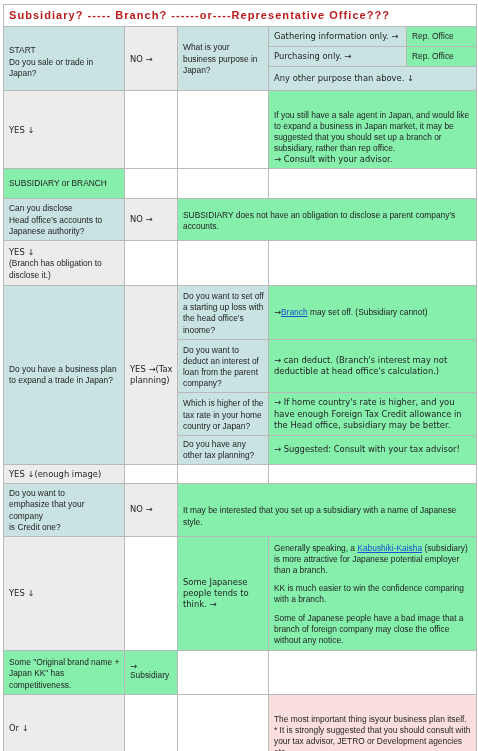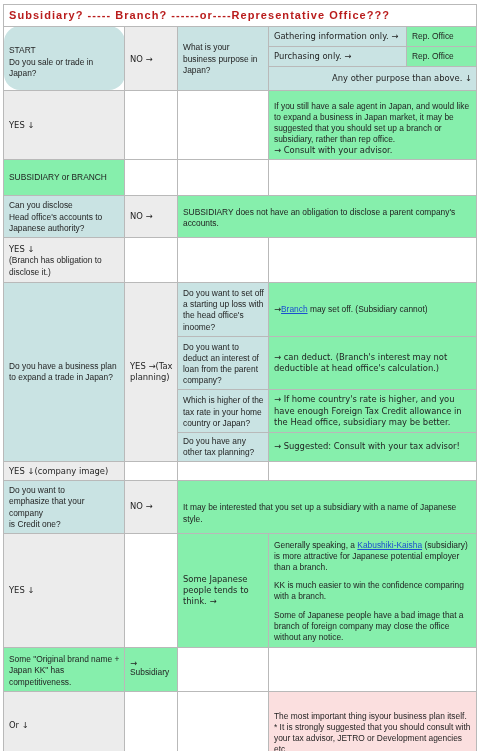--- a/index.html
+++ b/index.html
@@ -68,21 +68,21 @@
     </colgroup>
     <tbody>
 
       <tr>
         <td colspan="5" class="c-title">
           <span class="title-text">Subsidiary? ----- Branch? ------or----Representative Office???</span>
         </td>
       </tr>
 
       <tr>
-        <td rowspan="3" class="bg-blue top" style="padding-top:11px;border-radius:16px;">
+        <td rowspan="3" class="bg-blue top" style="padding-top:11px;">
           <div>START</div>
           <div>Do you sale or trade in Japan?</div>
         </td>
         <td rowspan="3" class="bg-grey top" style="padding-top:5px;">
           <span class="arr">NO →</span>
         </td>
         <td rowspan="3" class="bg-blue top" style="padding-top:5px;">
           <span>What is your business purpose in Japan?</span>
         </td>
         <td class="bg-blue mid" style="height:20px;">
@@ -96,39 +96,39 @@
       <tr>
         <td class="bg-blue mid" style="height:20px;">
           <span class="arr">Purchasing only. →</span>
         </td>
         <td class="bg-cream mid">
           <span>Rep. Office</span>
         </td>
       </tr>
 
       <tr>
-        <td colspan="2" class="bg-blue mid" style="height:24px;text-align:right;">
+        <td colspan="2" class="bg-blue mid" style="height:24px;">
           <span class="arr">Any other purpose than above. ↓</span>
         </td>
       </tr>
 
       <tr>
         <td class="bg-grey top" style="height:62px;padding-top:5px;">
           <span class="arr">YES ↓</span>
         </td>
         <td class="bg-white"></td>
         <td class="bg-white"></td>
-        <td colspan="2" class="bg-cream top" style="padding-top:10px;">
+        <td colspan="2" class="bg-cream top" style="padding-top:19px;">
           <div>If you still have a sale agent in Japan, and would like to expand a business in Japan market, it may be suggested that you should set up a branch or subsidiary, rather than rep office.</div>
           <div class="arr">→ Consult with your advisor.</div>
         </td>
       </tr>
 
       <tr>
-        <td class="bg-cream mid" style="height:36px;margin-top:40px;">
+        <td class="bg-cream mid" style="height:30px;margin-top:40px;">
           <span>SUBSIDIARY or BRANCH</span>
         </td>
         <td class="bg-white"></td>
         <td class="bg-white"></td>
         <td colspan="2" class="bg-white"></td>
       </tr>
 
       <tr>
         <td class="bg-blue top" style="height:36px;padding-top:4px;">
           <div>Can you disclose</div>
@@ -191,21 +191,21 @@
         <td class="bg-blue mid" style="height:27px;">
           <span>Do you have any other tax planning?</span>
         </td>
         <td colspan="2" class="bg-cream mid">
           <span class="arr">→ Suggested: Consult with your tax advisor!</span>
         </td>
       </tr>
 
       <tr>
         <td class="bg-grey mid" style="height:19px;">
-          <span class="arr">YES ↓(company image)</span>
+          <span class="arr">YES ↓(enough image)</span>
         </td>
         <td class="bg-white"></td>
         <td class="bg-white"></td>
         <td colspan="2" class="bg-white"></td>
       </tr>
 
       <tr>
         <td class="bg-blue top" style="height:36px;padding-top:4px;">
           <div>Do you want to</div>
           <div>emphasize that your company</div>

